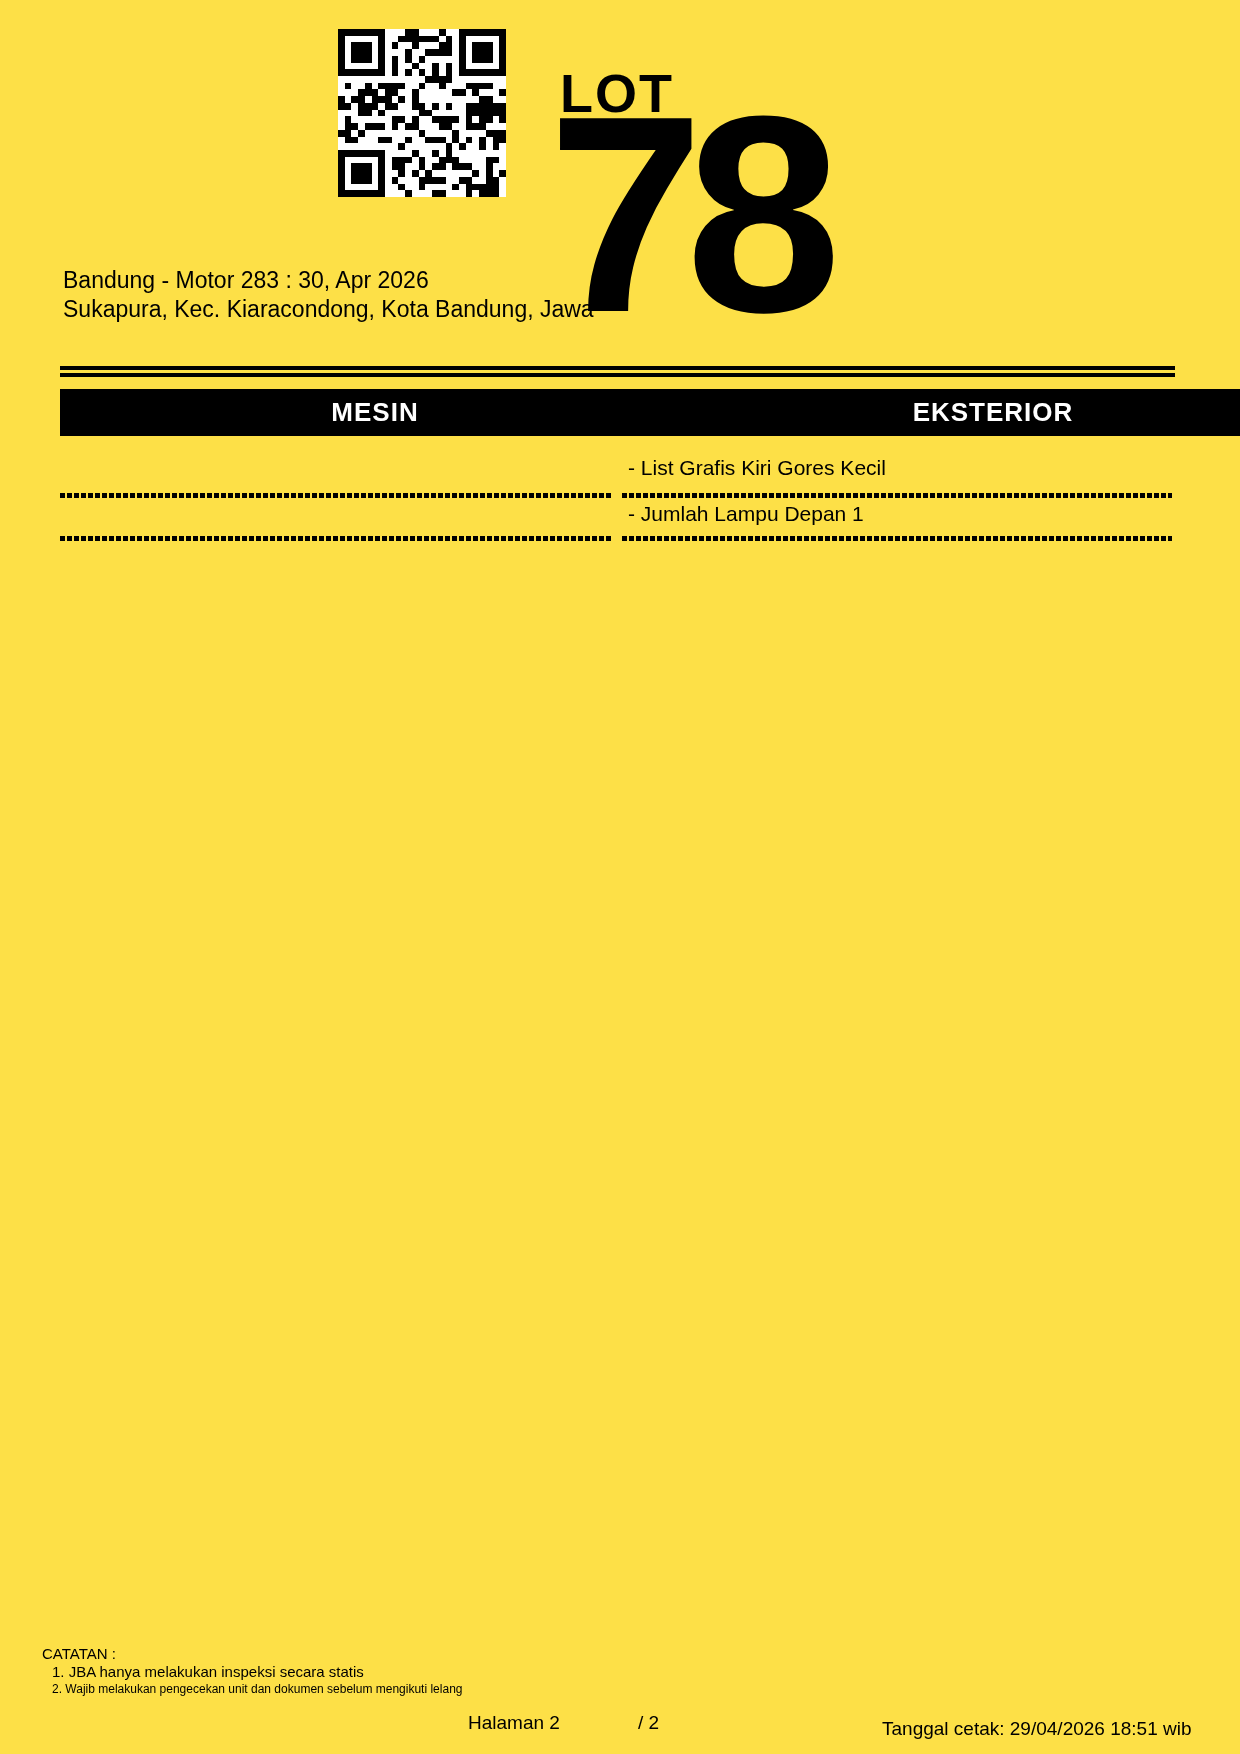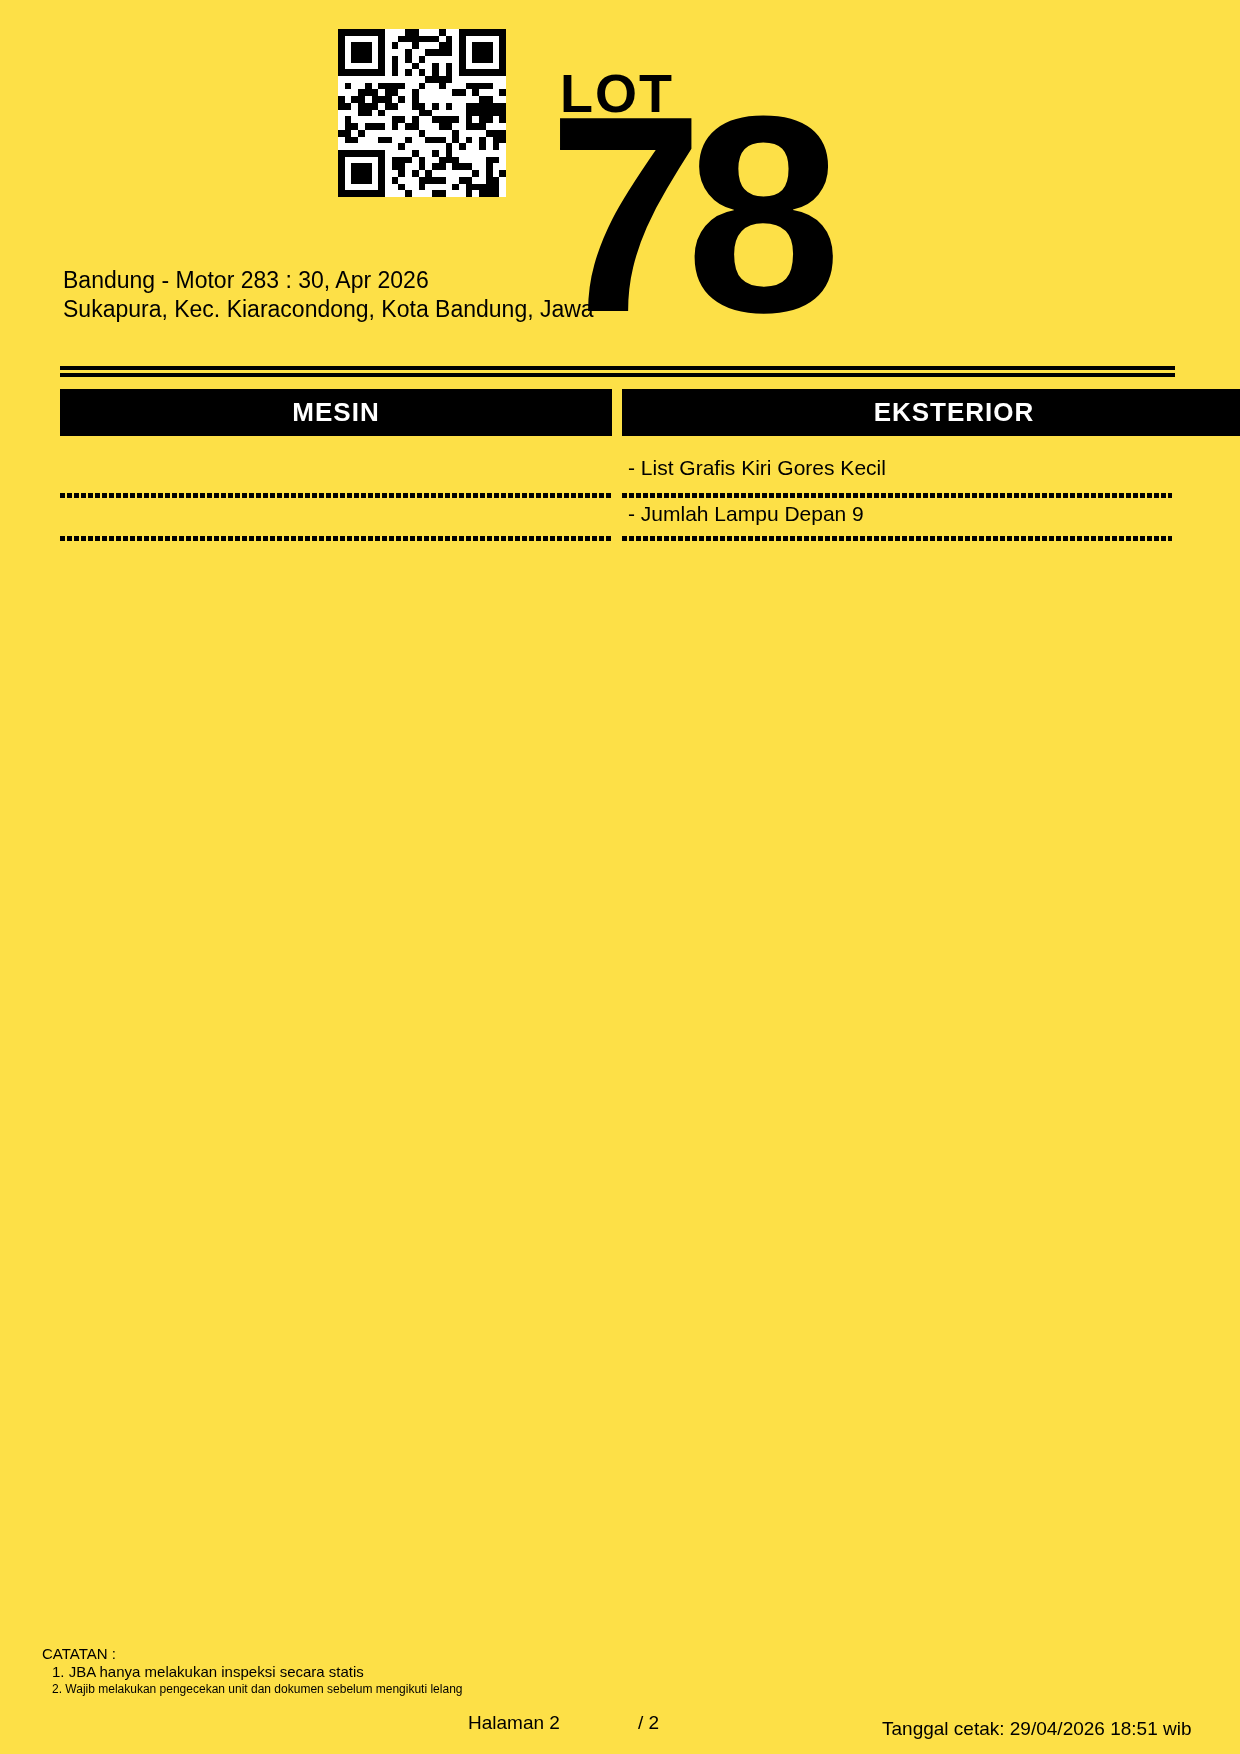--- a/index.html
+++ b/index.html
@@ -8,21 +8,21 @@
     font-family:Liberation Sans, sans-serif;color:#000;overflow:hidden;
   }
   .abs{position:absolute;}
   .qr{left:338px;top:28px;width:168px;height:170px;}
   .lot-label{left:560px;top:66px;font-size:54px;font-weight:bold;letter-spacing:2px;line-height:1;}
   .lot-number{left:548px;top:74px;font-size:280px;font-weight:bold;letter-spacing:-18px;line-height:1;}
   .addr{left:63px;top:266px;font-size:23px;line-height:29px;}
   .dbl-line{left:60px;top:366px;width:1115px;height:11px;box-sizing:border-box;
     border-top:4px solid #000;border-bottom:4px solid #000;}
   .bar{top:389px;height:47px;background:#000;color:#fff;display:flex;
-    align-items:center;justify-content:center;font-size:26px;font-weight:bold;letter-spacing:1px;}
+    align-items:center;justify-content:center;font-size:26px;font-weight:bold;letter-spacing:1px;padding-left:39px;}
   .bar-left{left:60px;width:552px;}
   .bar-right{left:622px;width:664px;}
   .cell-item{left:628px;font-size:21px;line-height:23px;}
   .dotted{height:5px;background-image:repeating-linear-gradient(90deg,#000 0 5px,transparent 5px 7px);}
   .dotted-left{left:60px;width:552px;}
   .dotted-right{left:622px;width:550px;}
   .sep-row1{top:493px;}
   .sep-row2{top:536px;}
   .notes-title{left:42px;top:1645px;font-size:15px;line-height:17px;}
   .note-1{left:52px;top:1663px;font-size:15px;line-height:17px;text-align:right;}
@@ -351,21 +351,21 @@
   </div>
   <div class="abs bar bar-right">
     <span>EKSTERIOR</span>
   </div>
 
   <div class="abs cell-item" style="top:456px;">- List Grafis Kiri Gores Kecil</div>
 
   <div class="abs dotted dotted-left sep-row1"></div>
   <div class="abs dotted dotted-right sep-row1"></div>
 
-  <div class="abs cell-item" style="top:502px;">- Jumlah Lampu Depan 9</div>
+  <div class="abs cell-item" style="top:502px;">- Jumlah Lampu Depan 1</div>
 
   <div class="abs dotted dotted-left sep-row2"></div>
   <div class="abs dotted dotted-right sep-row2"></div>
 
   <div class="abs notes-title">CATATAN :</div>
   <div class="abs note-1">1. JBA hanya melakukan inspeksi secara statis</div>
   <div class="abs note-2">2. Wajib melakukan pengecekan unit dan dokumen sebelum mengikuti lelang</div>
 
   <div class="abs footer-page">Halaman 2</div>
   <div class="abs footer-total">/ 2</div>

